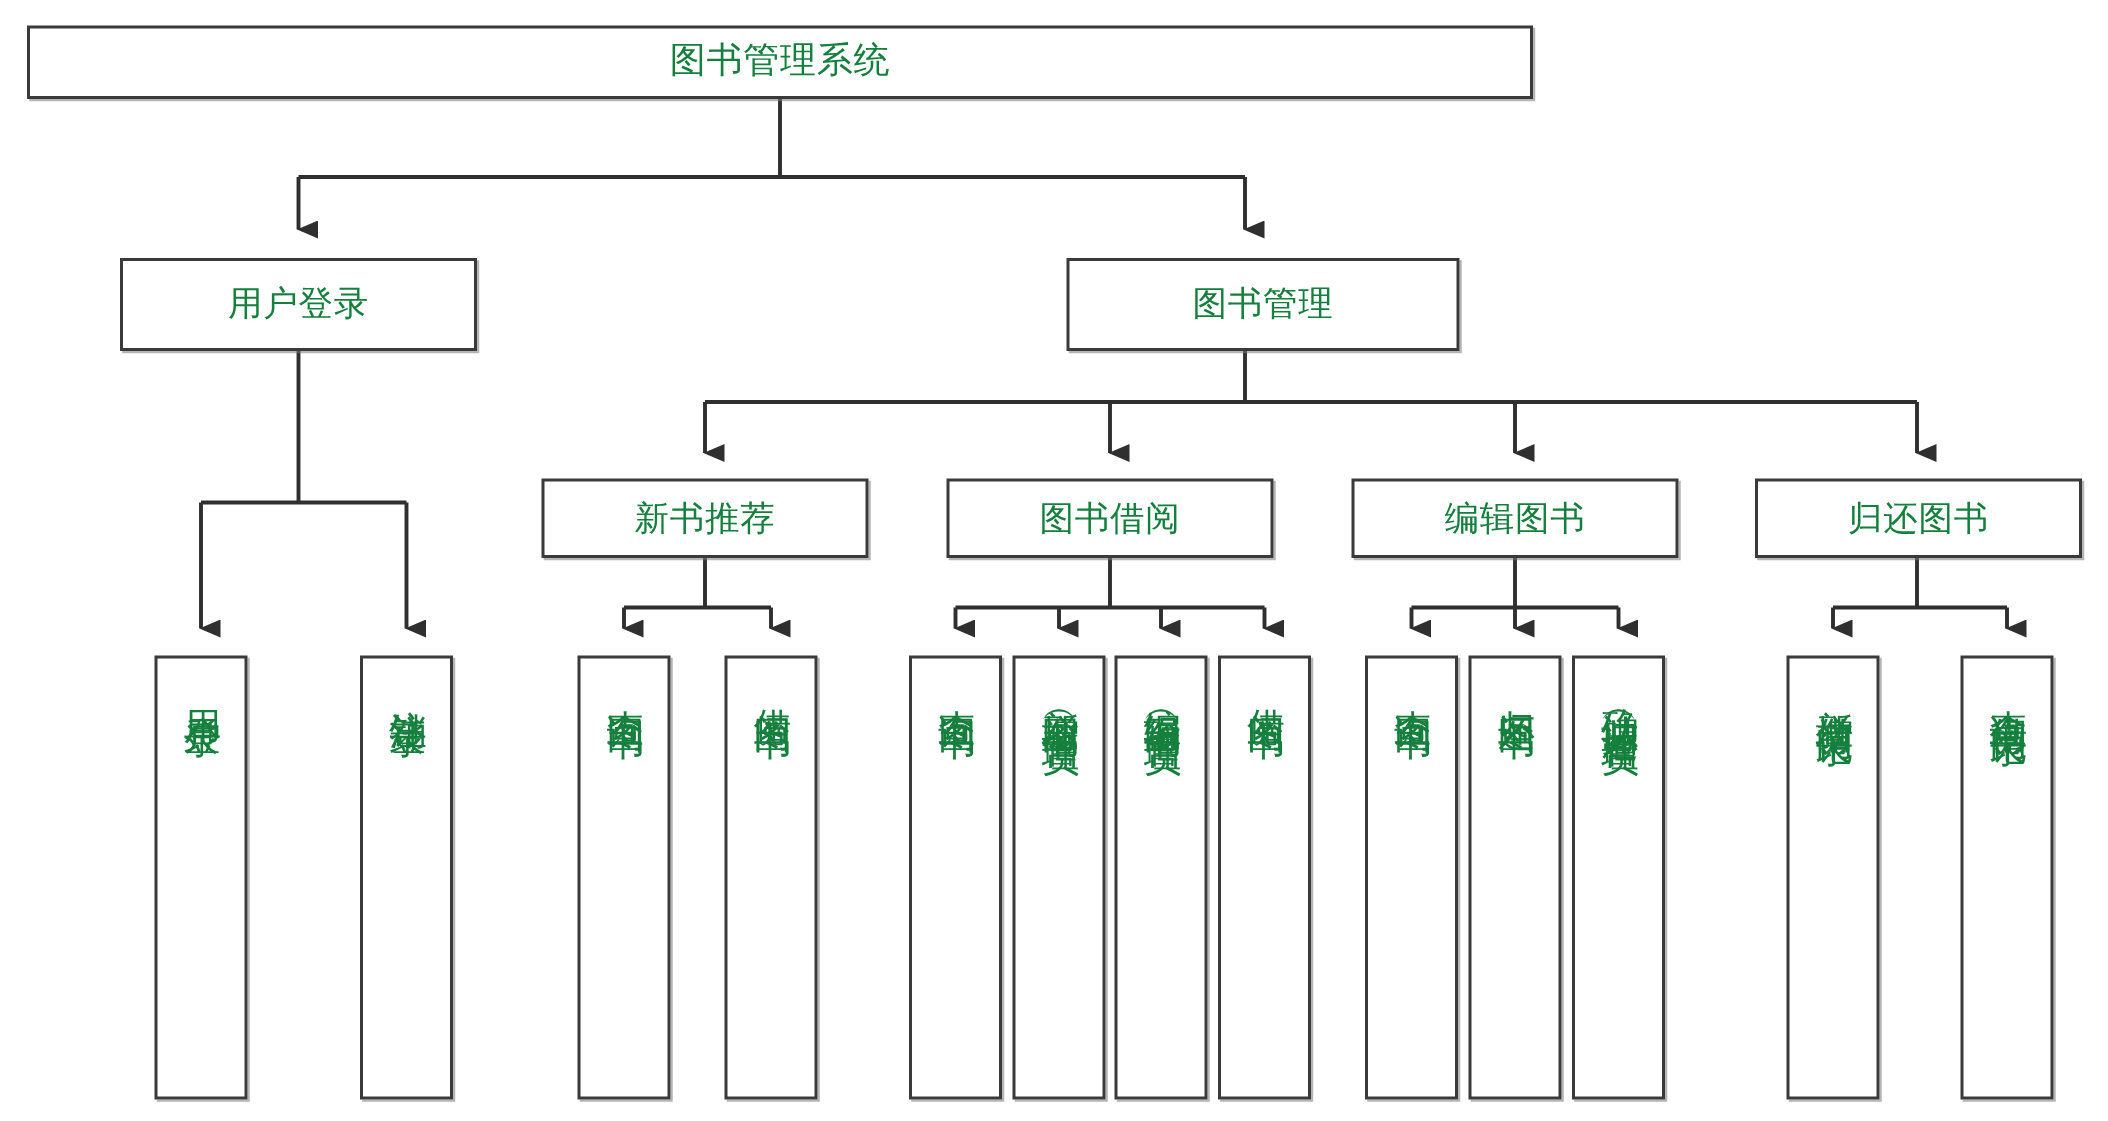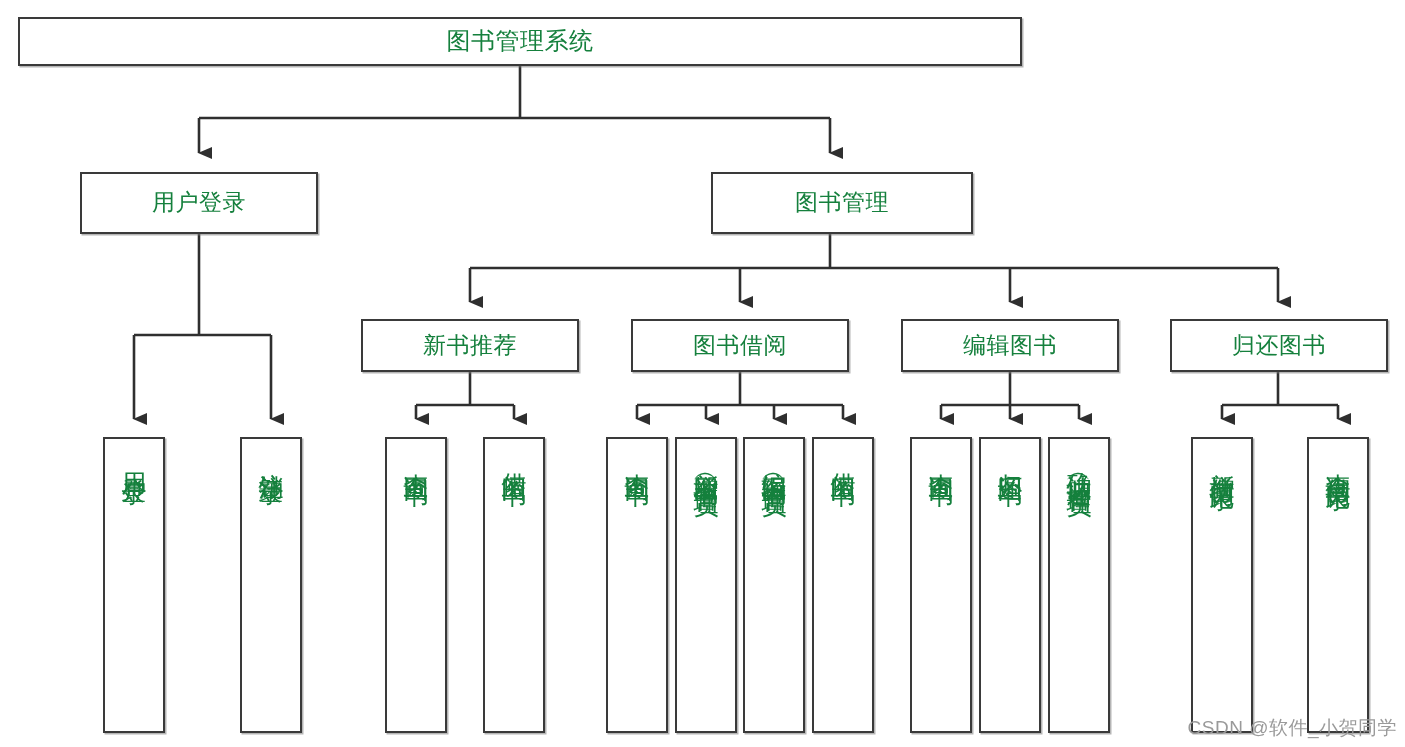--- a/index.html
+++ b/index.html
@@ -197,15 +197,14 @@
   </div>
 
   <div class="node vert" style="left:1191px; top:437px; width:62px; height:296px;">
     <span class="label">新增借阅记录</span>
   </div>
 
   <div class="node vert" style="left:1307px; top:437px; width:62px; height:296px;">
     <span class="label">查询借阅记录</span>
   </div>
 
-  <div id="watermark">CSDN @软件_小贺同学</div>
 
 </div>
 
 </body></html>

